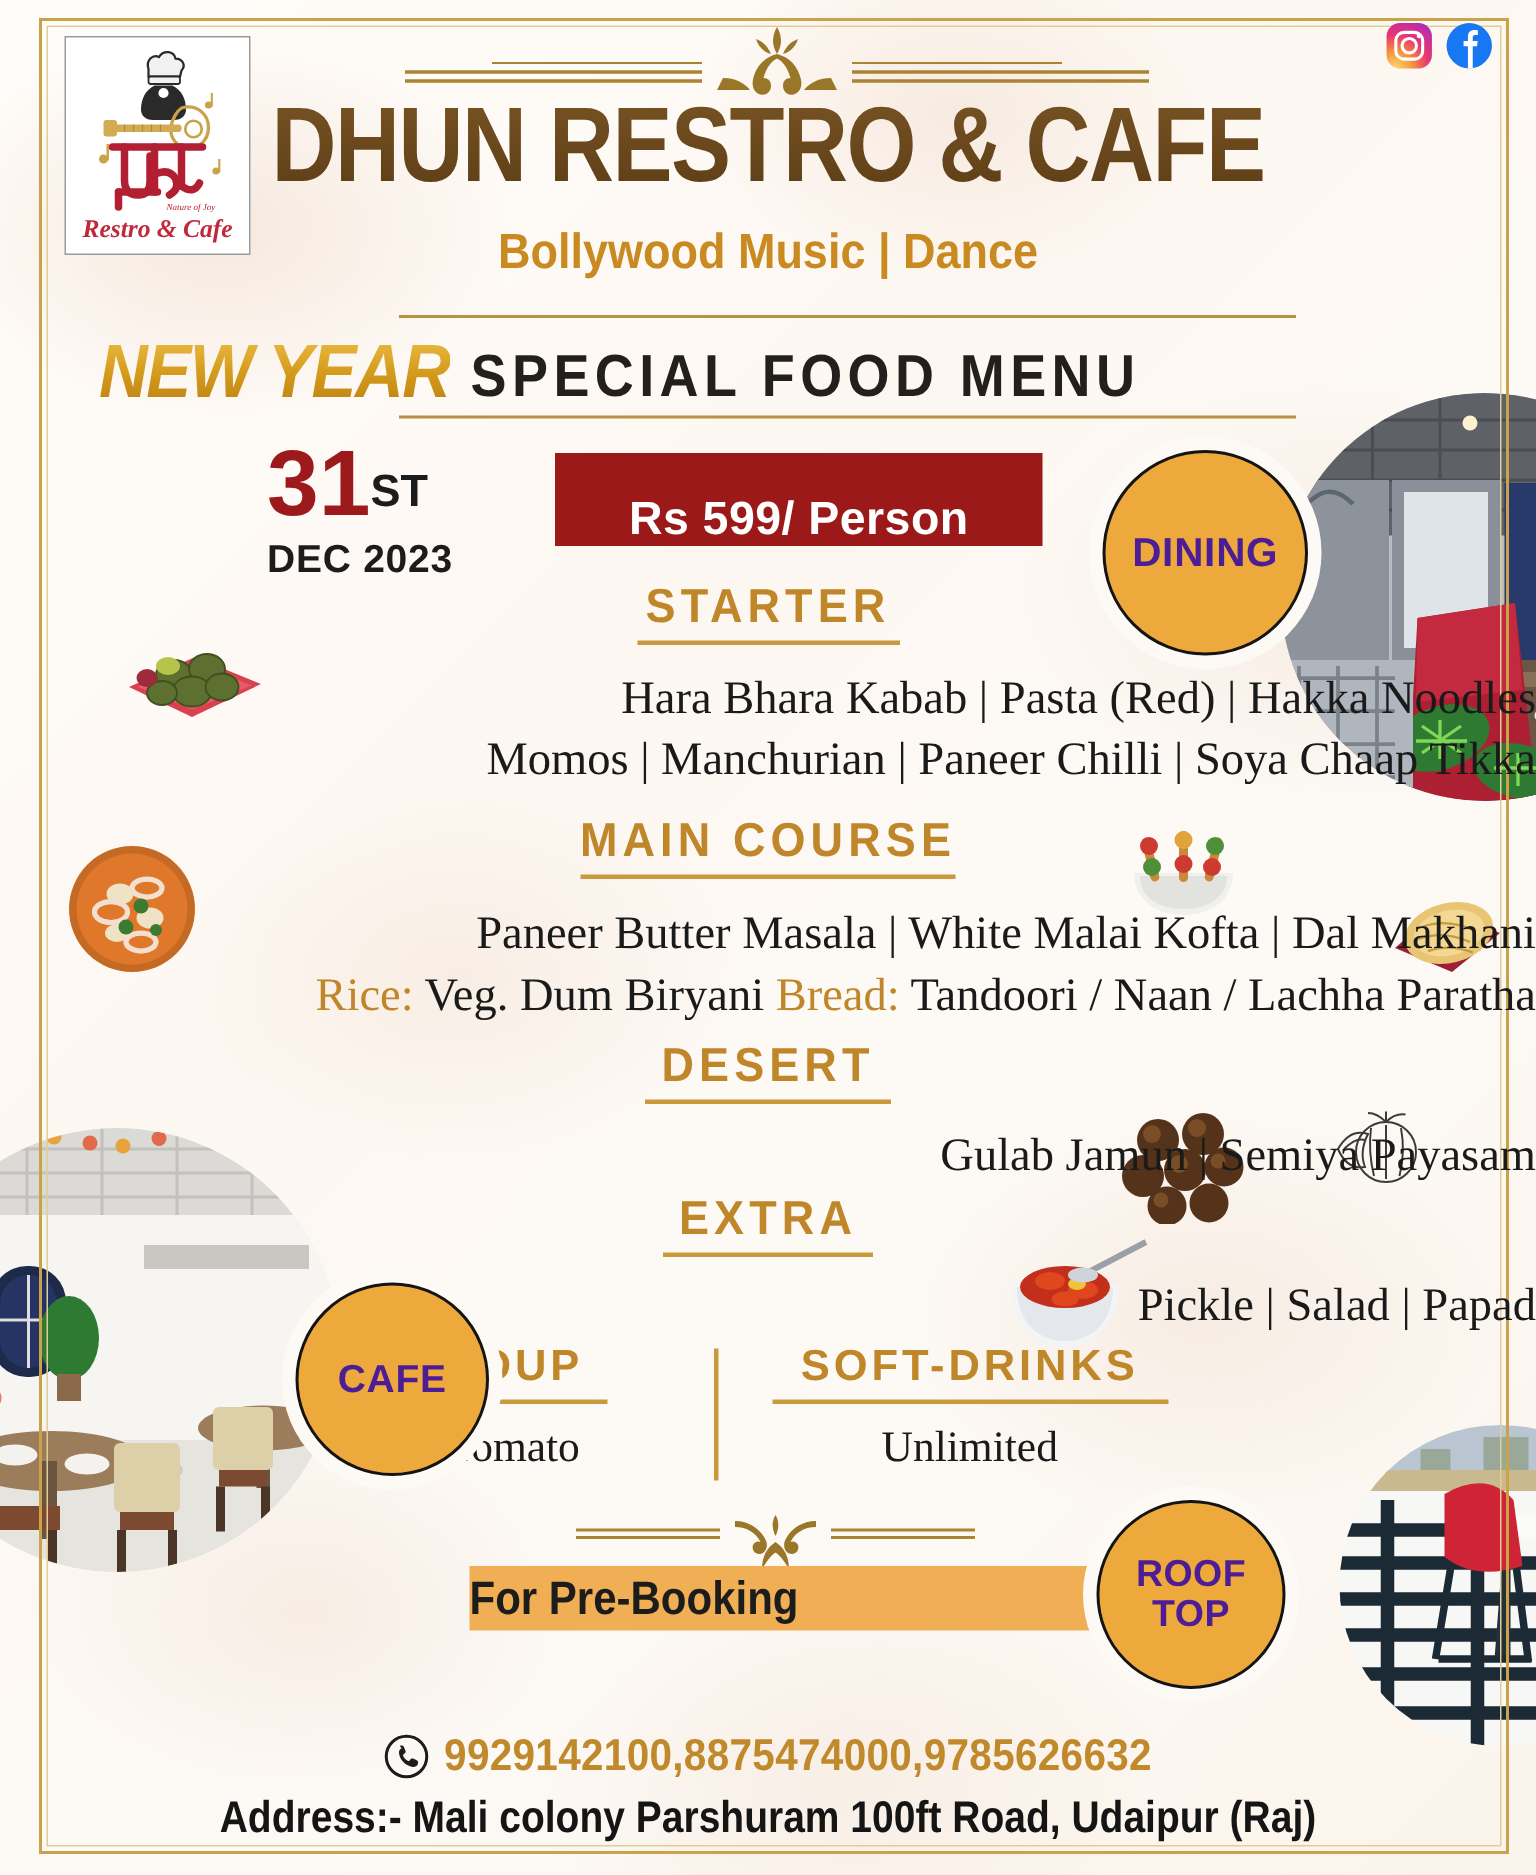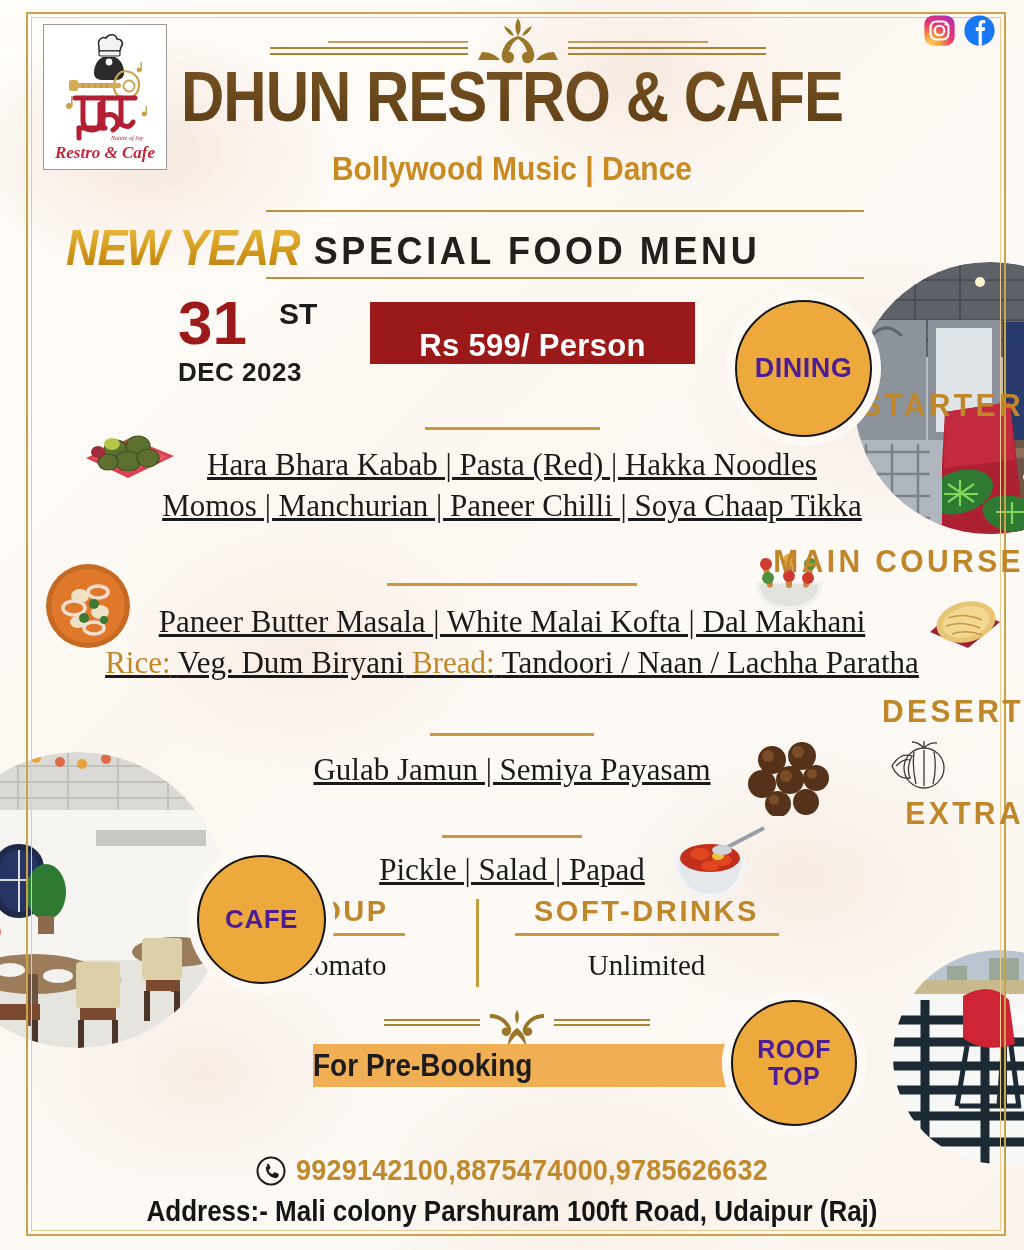--- a/index.html
+++ b/index.html
@@ -64,40 +64,40 @@
     font-size:45px;font-weight:800;font-style:italic;letter-spacing:-1px;
     background:linear-gradient(180deg,#f0c34b 0%,#d39a1c 52%,#b87c10 100%);
     -webkit-background-clip:text;background-clip:text;-webkit-text-fill-color:transparent;
     transform:scaleY(1.12);
   }
   .sfm{font-size:36px;font-weight:700;color:#221f1d;letter-spacing:3.6px;transform:scaleY(1.1);}
 
   
   .date-block{position:absolute;left:178px;top:295px;width:190px;}
   .d31{font-size:62px;font-weight:800;color:#9d1a1c;line-height:.9;display:inline-block;}
-  .dst{font-size:30px;font-weight:800;color:#1c1c1c;vertical-align:top;position:relative;top:2px;margin-left:32px;}
+  .dst{font-size:30px;font-weight:800;color:#1c1c1c;vertical-align:top;position:relative;top:16px;}
   .dyear{font-size:26px;font-weight:800;color:#1c1c1c;letter-spacing:.5px;margin-top:6px;}
   .price{
     position:absolute;left:370px;top:302px;width:325px;height:62px;
     background:#9b1919;display:flex;align-items:flex-end;justify-content:center;
   }
   .price span{color:#fff;font-size:31px;font-weight:700;letter-spacing:.3px;}
 
   
-  .sec{position:absolute;text-align:right;}
+  .sec{position:absolute;text-align:center;}
   .sec .h{
     font-size:30px;font-weight:800;letter-spacing:3.4px;color:#c0862a;
     transform:scaleY(1.06);
   }
   .sec .ul{height:3px;background:#c99a3d;margin:5px auto 0;}
 
   .items{
-    position:absolute;text-align:center;left:0;right:0;
+    position:absolute;text-align:right;left:0;right:0;
     font-family:"Liberation Serif",serif;
-    font-size:31px;color:#1a1a1a;line-height:1.33;text-decoration:underline;
+    font-size:31px;color:#1a1a1a;line-height:1.33;
   }
   .items .lbl{color:#c0862a;}
 
   
   .two-col{position:absolute;left:0;right:0;top:895px;display:flex;justify-content:center;align-items:flex-start;gap:0;}
   .col{width:210px;text-align:center;}
   .col .h{font-size:29px;font-weight:800;letter-spacing:2.6px;color:#c0862a;}
   .col .ul{height:3px;background:#c99a3d;margin:5px auto 0;}
   .col .v{font-family:"Liberation Serif",serif;font-size:29px;color:#1a1a1a;margin-top:13px;}
   .vdiv{width:3px;height:88px;background:#c99a3d;margin:4px 28px 0;}

